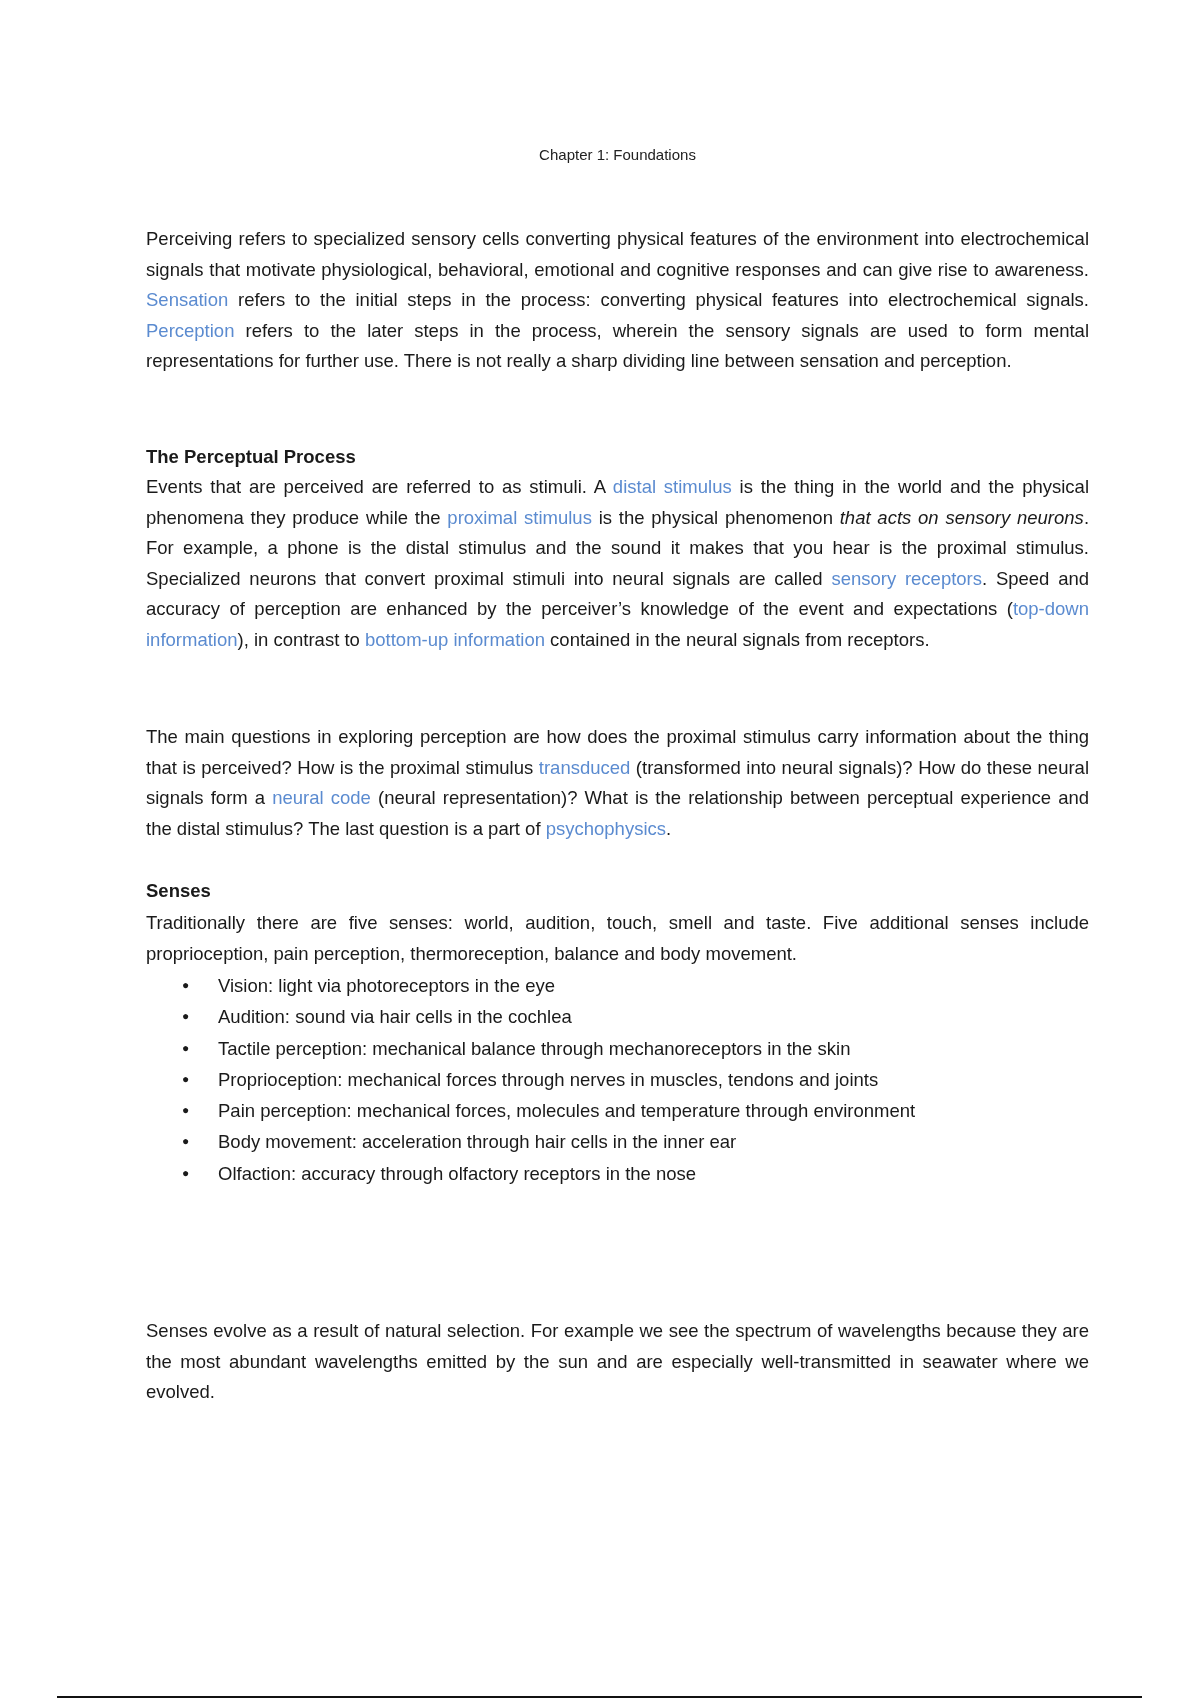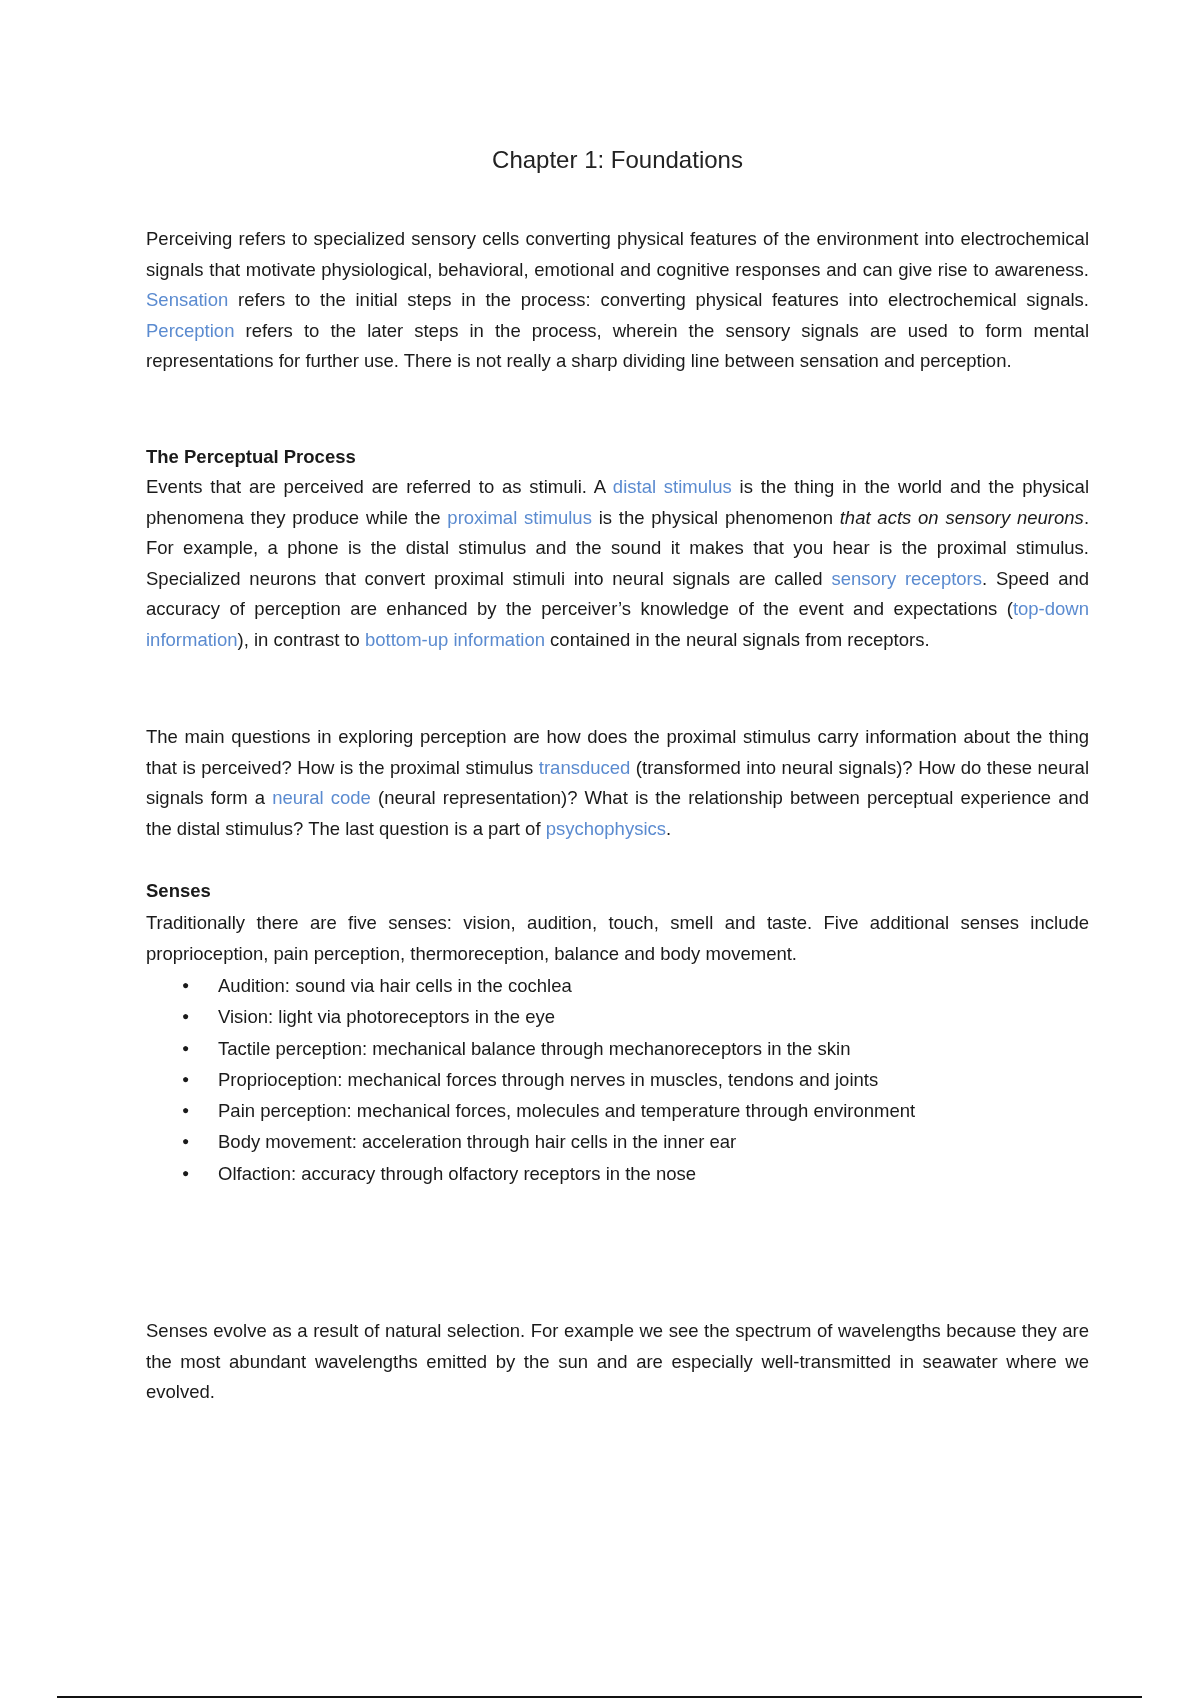--- a/index.html
+++ b/index.html
@@ -1,20 +1,20 @@
 <!DOCTYPE html>
 <html><head>
 <meta charset="utf-8">
 <style>
   html, body { margin:0; padding:0; background:#ffffff; }
   body { width:1200px; height:1700px; position:relative; overflow:hidden;
          font-family:"Liberation Sans", sans-serif; color:#1a1a1a; }
   .page { position:absolute; left:146px; top:0; width:943px; }
   .title { position:absolute; top:146px; left:0; width:943px; text-align:center;
-           font-size:24px; color:#222; }
+           font-size:15px; color:#222; }
   .p { position:absolute; left:0; width:943px; font-size:18.5px; line-height:30.5px;
        text-align:justify; }
   .link { color:#5b8bd0;margin-top:26px; }
   .h { position:absolute; left:0; font-size:18.5px; font-weight:bold; }
   ul.list { position:absolute; left:0; top:970px; margin:0; padding:0; list-style:none; width:943px; }
   ul.list li { position:relative; padding-left:72px; font-size:18.5px; line-height:31.3px; }
   ul.list li::before { content:"\25CF"; position:absolute; left:36px; font-size:12px; top:0; }
   .rule { position:absolute; left:57px; top:1696px; width:1085px; height:2px; background:#111; }
 </style>
 </head>
@@ -26,25 +26,25 @@
   <div class="p" style="top:224px"><span>Perceiving refers to specialized sensory cells converting physical features of the environment into electrochemical signals that motivate physiological, behavioral, emotional and cognitive responses and can give rise to awareness. </span><span class="link">Sensation</span><span> refers to the initial steps in the process: converting physical features into electrochemical signals. </span><span class="link">Perception</span><span> refers to the later steps in the process, wherein the sensory signals are used to form mental representations for further use. There is not really a sharp dividing line between sensation and perception.</span></div>
 
   <div class="h" style="top:446px">The Perceptual Process</div>
 
   <div class="p" style="top:472px"><span>Events that are perceived are referred to as stimuli. A </span><span class="link">distal stimulus</span><span> is the thing in the world and the physical phenomena they produce while the </span><span class="link">proximal stimulus</span><span> is the physical phenomenon </span><em>that acts on sensory neurons</em><span>. For example, a phone is the distal stimulus and the sound it makes that you hear is the proximal stimulus. Specialized neurons that convert proximal stimuli into neural signals are called </span><span class="link">sensory receptors</span><span>. Speed and accuracy of perception are enhanced by the perceiver’s knowledge of the event and expectations (</span><span class="link">top-down information</span><span>), in contrast to </span><span class="link">bottom-up information</span><span> contained in the neural signals from receptors.</span></div>
 
   <div class="p" style="top:722px"><span>The main questions in exploring perception are how does the proximal stimulus carry information about the thing that is perceived? How is the proximal stimulus </span><span class="link">transduced</span><span> (transformed into neural signals)? How do these neural signals form a </span><span class="link">neural code</span><span> (neural representation)? What is the relationship between perceptual experience and the distal stimulus? The last question is a part of </span><span class="link">psychophysics</span><span>.</span></div>
 
   <div class="h" style="top:880px">Senses</div>
 
-  <div class="p" style="top:908px">Traditionally there are five senses: vision, audition, touch, smell and taste. Five additional senses include proprioception, pain perception, thermoreception, balance and body movement.</div>
+  <div class="p" style="top:908px">Traditionally there are five senses: world, audition, touch, smell and taste. Five additional senses include proprioception, pain perception, thermoreception, balance and body movement.</div>
 
   <ul class="list">
+    <li>Vision: light via photoreceptors in the eye</li>
     <li>Audition: sound via hair cells in the cochlea</li>
-    <li>Vision: light via photoreceptors in the eye</li>
     <li>Tactile perception: mechanical balance through mechanoreceptors in the skin</li>
     <li>Proprioception: mechanical forces through nerves in muscles, tendons and joints</li>
     <li>Pain perception: mechanical forces, molecules and temperature through environment</li>
     <li>Body movement: acceleration through hair cells in the inner ear</li>
     <li>Olfaction: accuracy through olfactory receptors in the nose</li>
   </ul>
 
   <div class="p" style="top:1316px">Senses evolve as a result of natural selection. For example we see the spectrum of wavelengths because they are the most abundant wavelengths emitted by the sun and are especially well-transmitted in seawater where we evolved.</div>
 </div>
 

